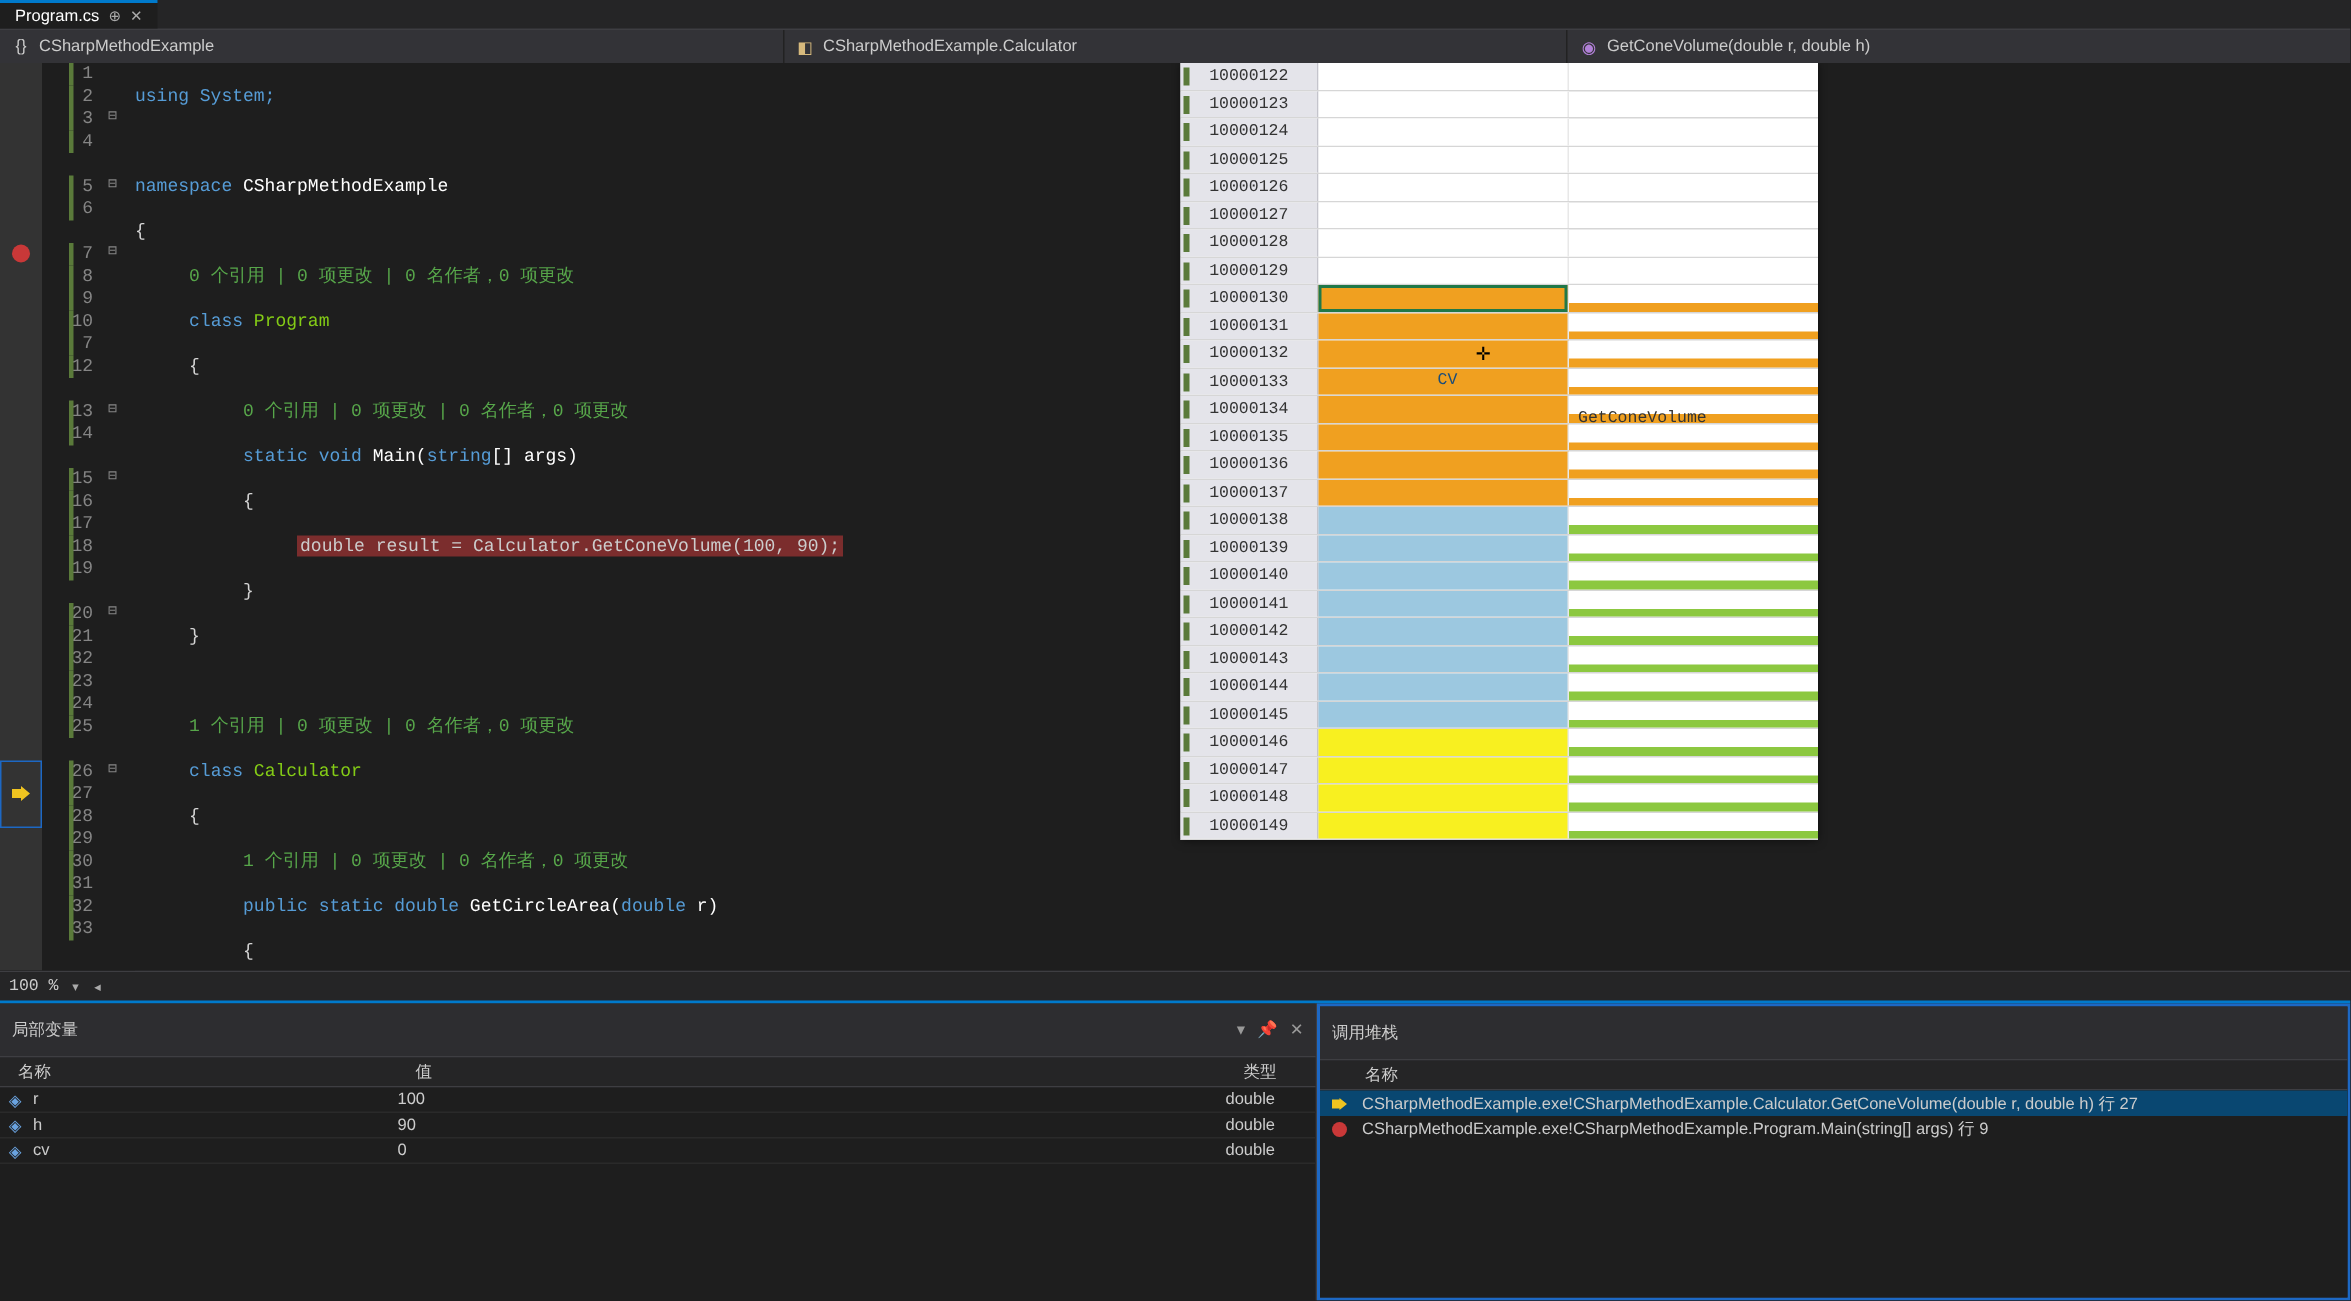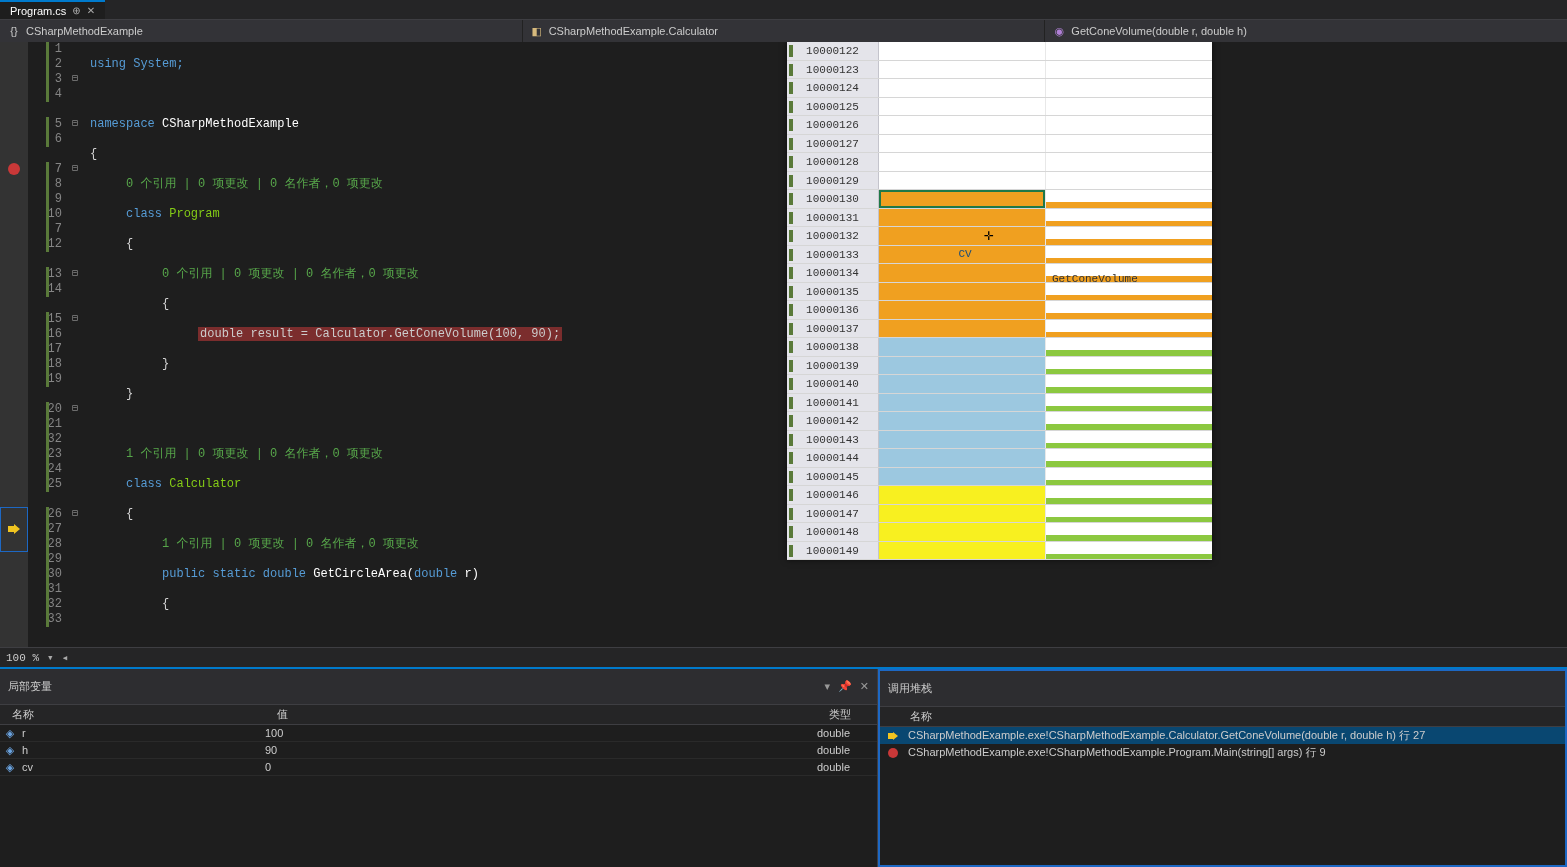--- a/index.html
+++ b/index.html
@@ -279,20 +279,21 @@
     </div>
   <div class="code-body">
 <div class="line"><span class="c1">using System;</span></div>
 <div class="line"></div>
 <div class="line"><span class="c1">namespace</span><span class="c6"> CSharpMethodExample</span></div>
 <div class="line"><span class="c3">{</span></div>
 <div class="line">     <span class="c4">0 个引用 | 0 项更改 | 0 名作者，0 项更改</span></div>
 <div class="line">     <span class="c1">class</span><span class="c2"> Program</span></div>
 <div class="line">     <span class="c3">{</span></div>
 <div class="line">          <span class="c4">0 个引用 | 0 项更改 | 0 名作者，0 项更改</span></div>
+<div class="line">          <span class="c1">static void</span><span class="c6"> Main(</span><span class="c1">string</span><span class="c6">[] args)</span></div>
 <div class="line">          <span class="c3">{</span></div>
 <div class="line">               <span class="hl-line">double result = Calculator.GetConeVolume(100, 90);</span></div>
 <div class="line">          <span class="c3">}</span></div>
 <div class="line">     <span class="c3">}</span></div>
 <div class="line"></div>
 <div class="line">     <span class="c4">1 个引用 | 0 项更改 | 0 名作者，0 项更改</span></div>
 <div class="line">     <span class="c1">class</span><span class="c2"> Calculator</span></div>
 <div class="line">     <span class="c3">{</span></div>
 <div class="line">          <span class="c4">1 个引用 | 0 项更改 | 0 名作者，0 项更改</span></div>
 <div class="line">          <span class="c1">public static double</span><span class="c6"> GetCircleArea(</span><span class="c1">double</span><span class="c6"> r)</span></div>

